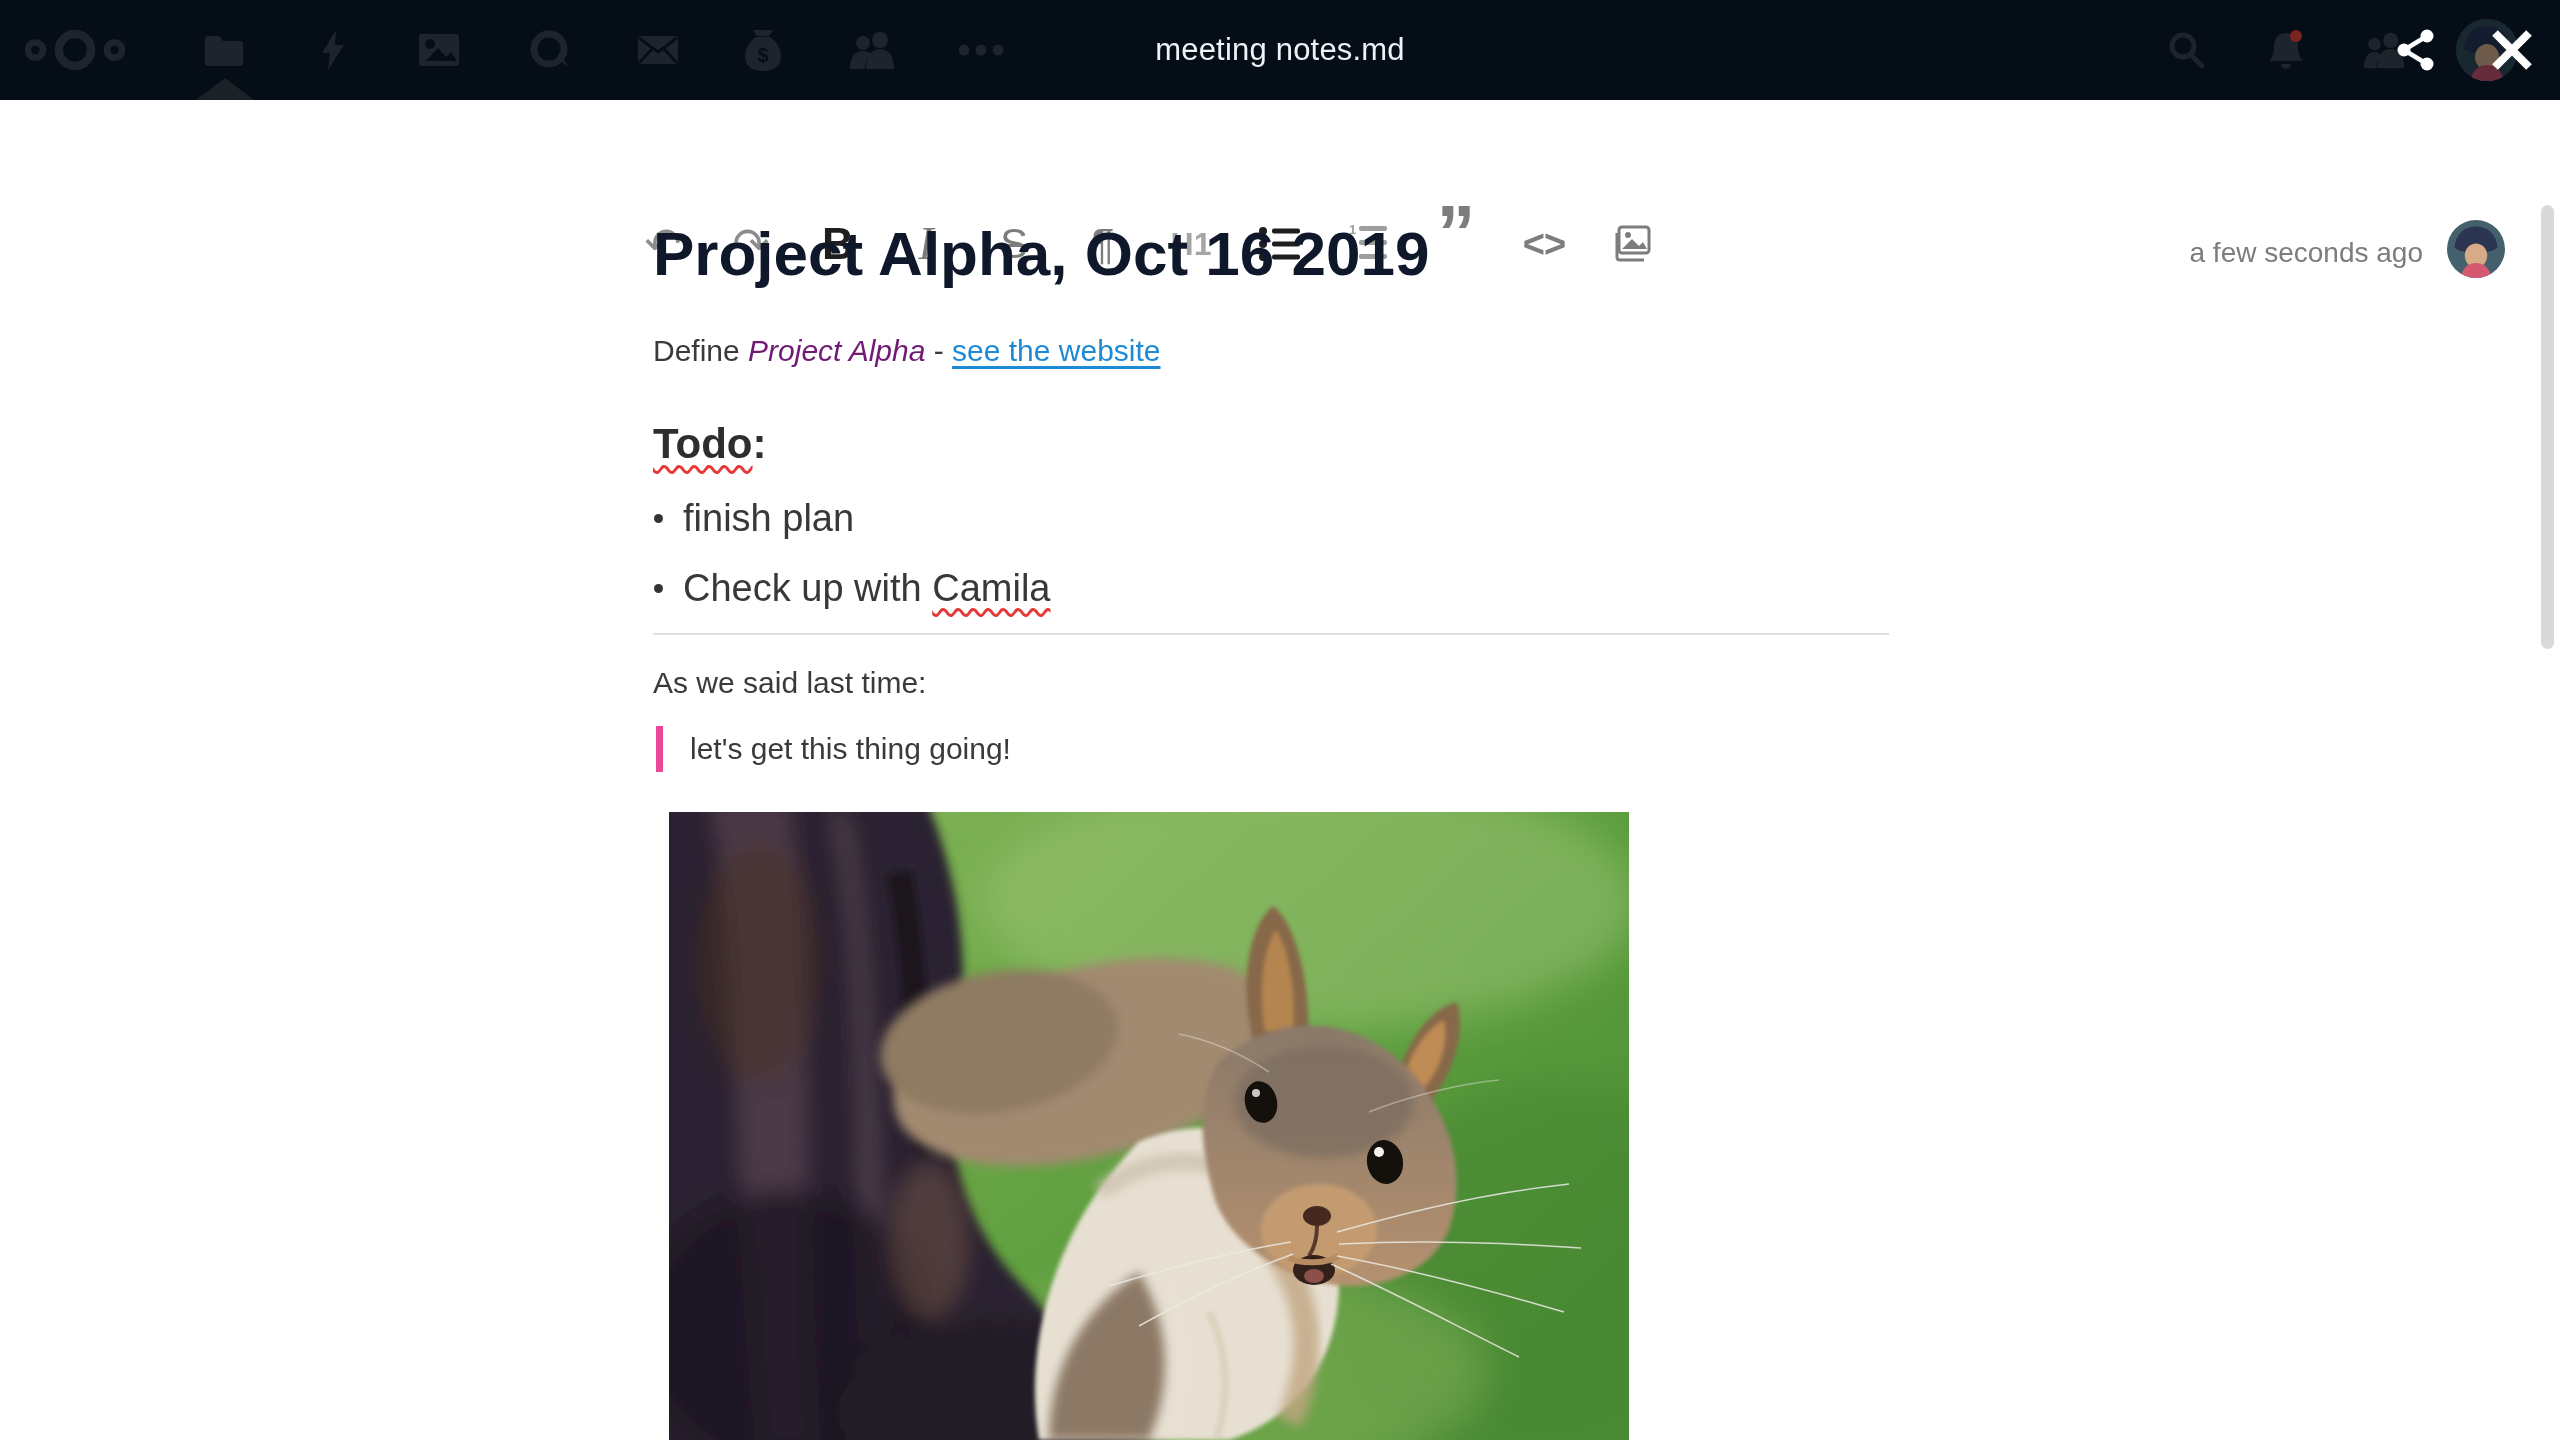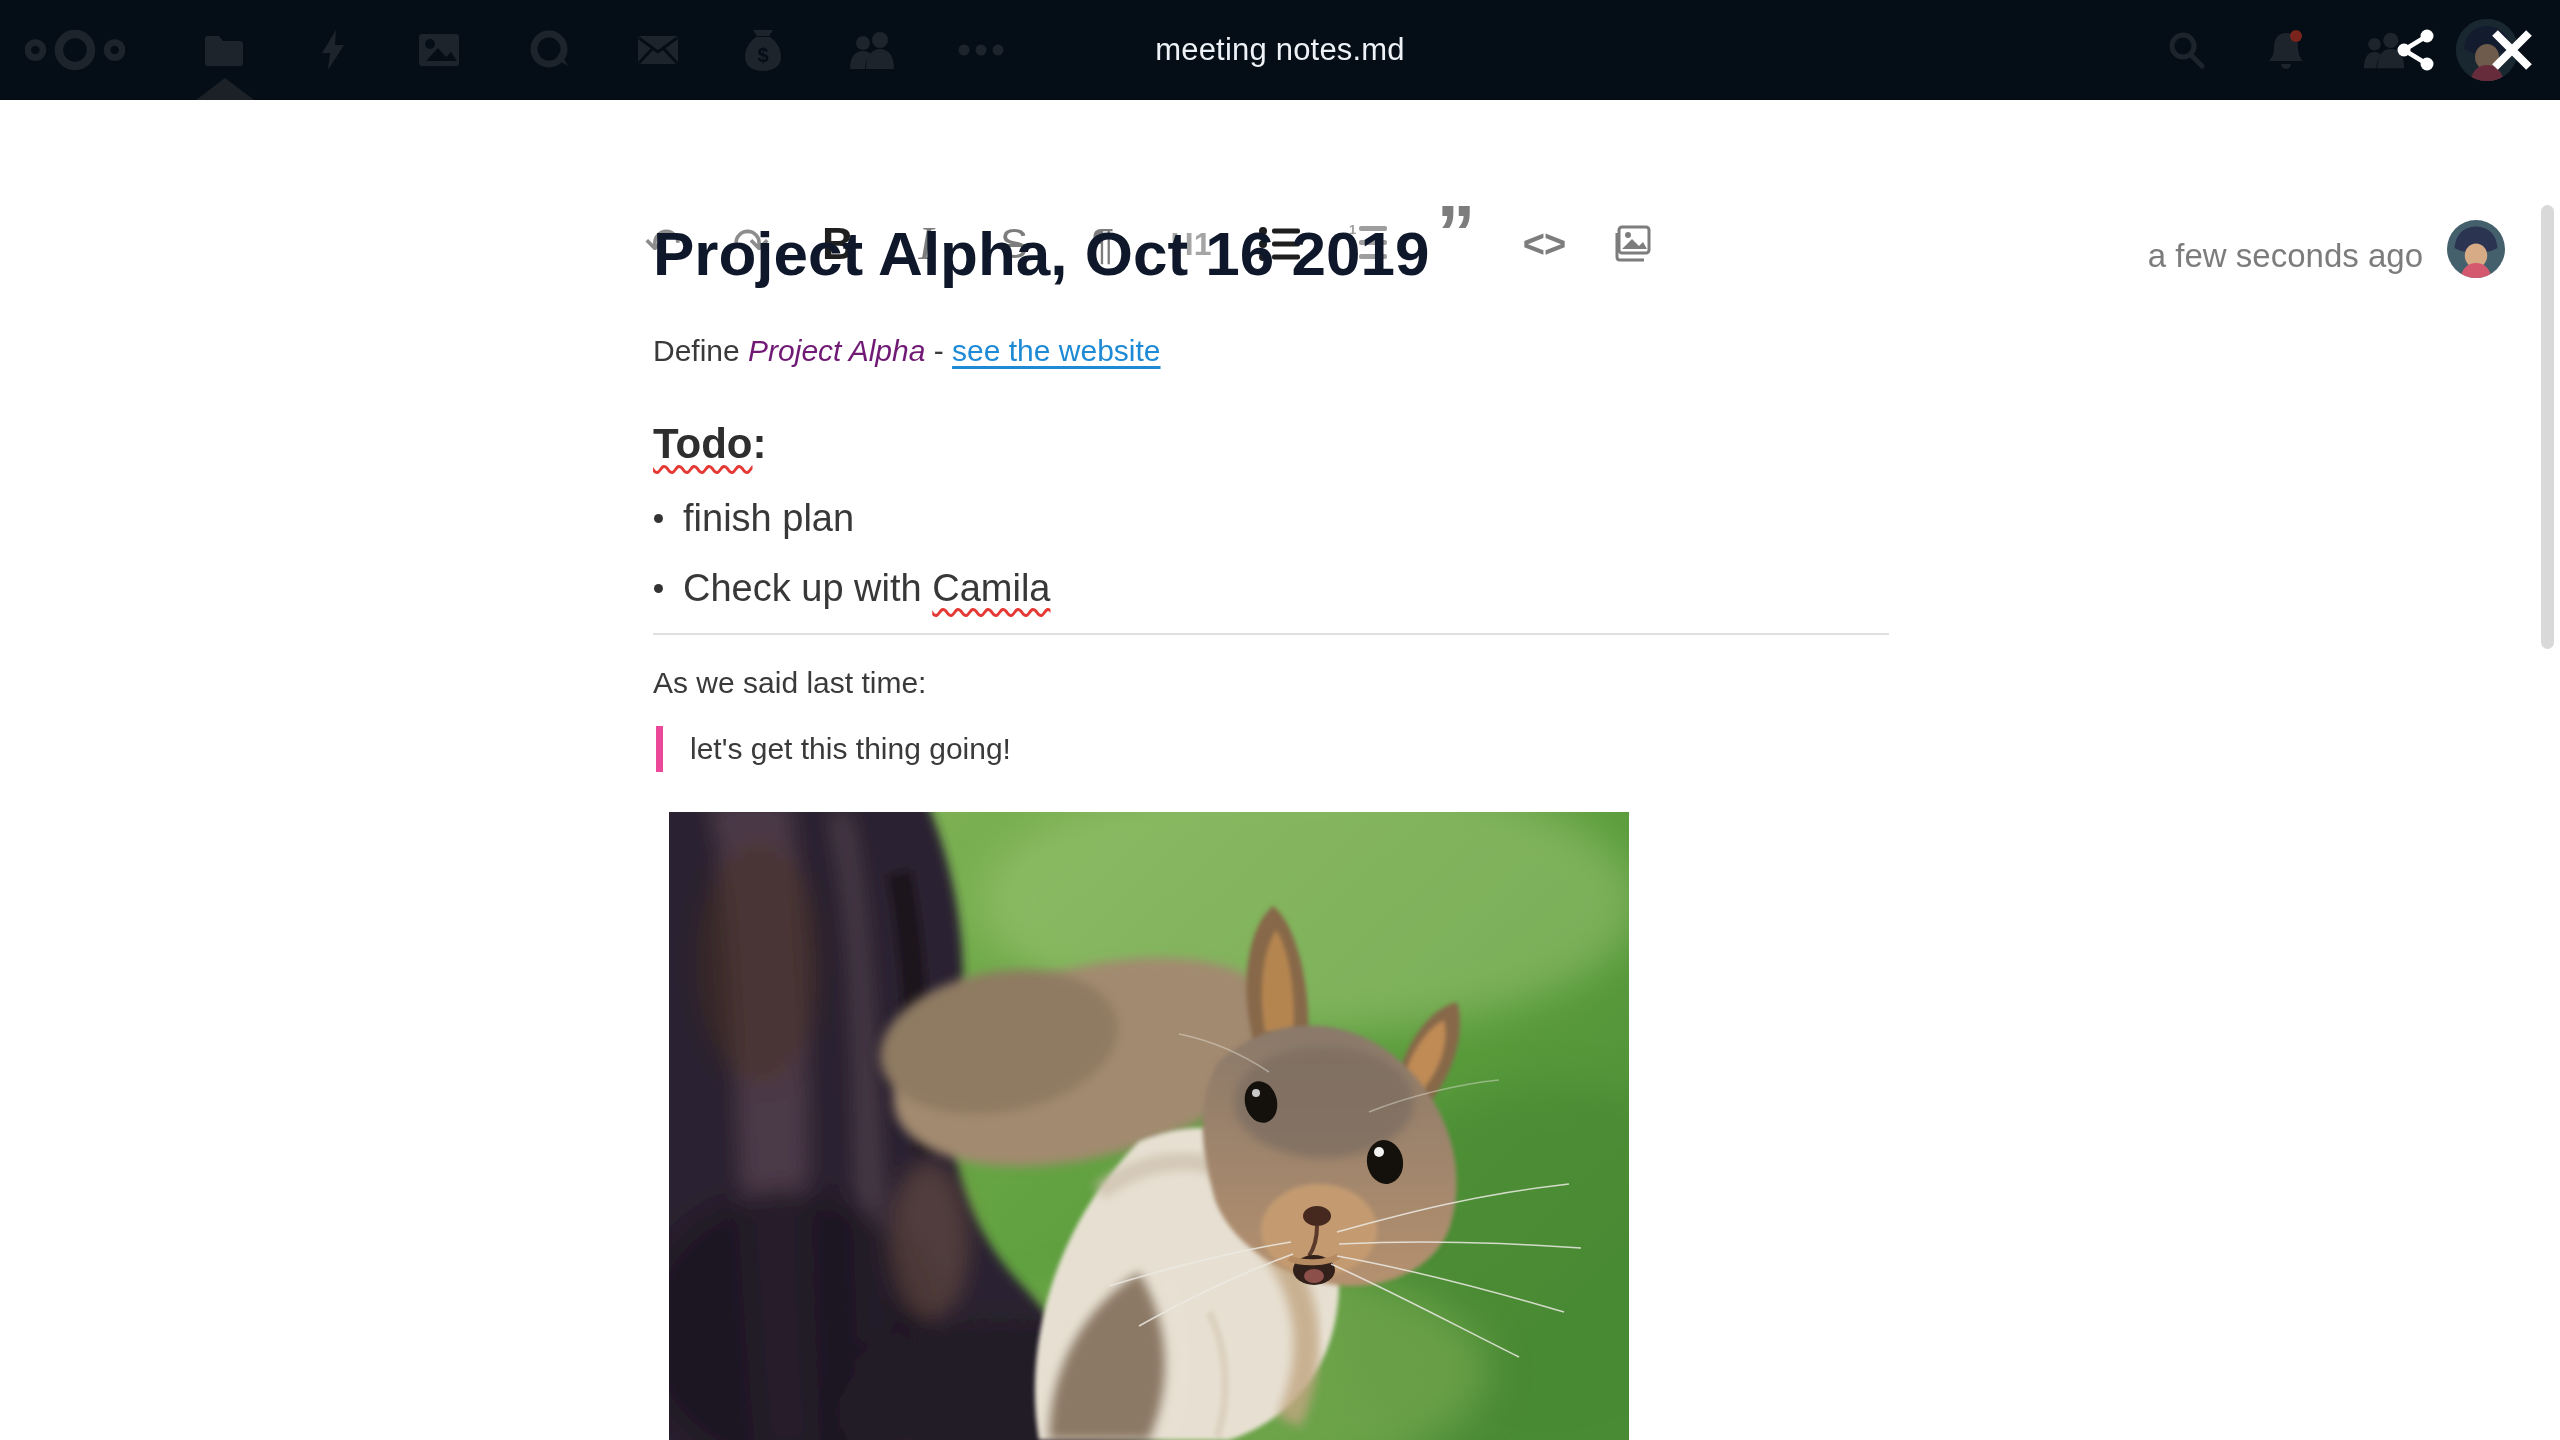--- a/index.html
+++ b/index.html
@@ -25,21 +25,21 @@
   .tbtn.dark{color:#1f1f1f;}
   .tbtn.light{color:#a5a5a5;}
   .glyph-b{font-weight:700;font-size:44px;}
   .glyph-i{font-family:"Liberation Serif","DejaVu Serif",serif;font-style:italic;font-size:46px;}
   .glyph-s{font-size:42px;text-decoration:line-through;text-decoration-thickness:3px;}
   .glyph-p{font-size:42px;}
   .glyph-h1{font-size:32px;font-weight:700;}
   .glyph-q{font-size:78px;line-height:30px;height:34px;overflow:visible;font-weight:700;}
   .glyph-c{font-size:38px;font-weight:700;letter-spacing:-1px;}
   .glyph-u{font-size:44px;color:#8d8d8d;}
-  .save-status{position:absolute;top:137px;right:137px;color:#7c7c7c;font-size:33px;white-space:nowrap;}
+  .save-status{position:absolute;top:137px;right:137px;color:#7c7c7c;font-size:28px;white-space:nowrap;}
   .ed-avatar{position:absolute;left:2447px;top:120px;width:58px;height:58px;border-radius:50%;overflow:hidden;}
   .scroll-thumb{position:absolute;left:2541px;top:105px;width:13px;height:444px;border-radius:7px;background:#d9d9d9;}
 
   
   .doc-h1{position:absolute;left:653px;top:218px;width:1236px;margin:0;
           font-size:62px;font-weight:700;color:#0f172a;letter-spacing:0;}
   .doc-define{position:absolute;left:653px;top:334px;width:1236px;margin:0;font-size:30px;color:#3a3a3a;}
   .doc-define .em{font-style:italic;color:#701a75;}
   .doc-define a{color:#1e8ad6;text-decoration:underline;text-underline-offset:5px;cursor:pointer;}
   .doc-h2{position:absolute;left:653px;top:420px;width:1236px;margin:0;

